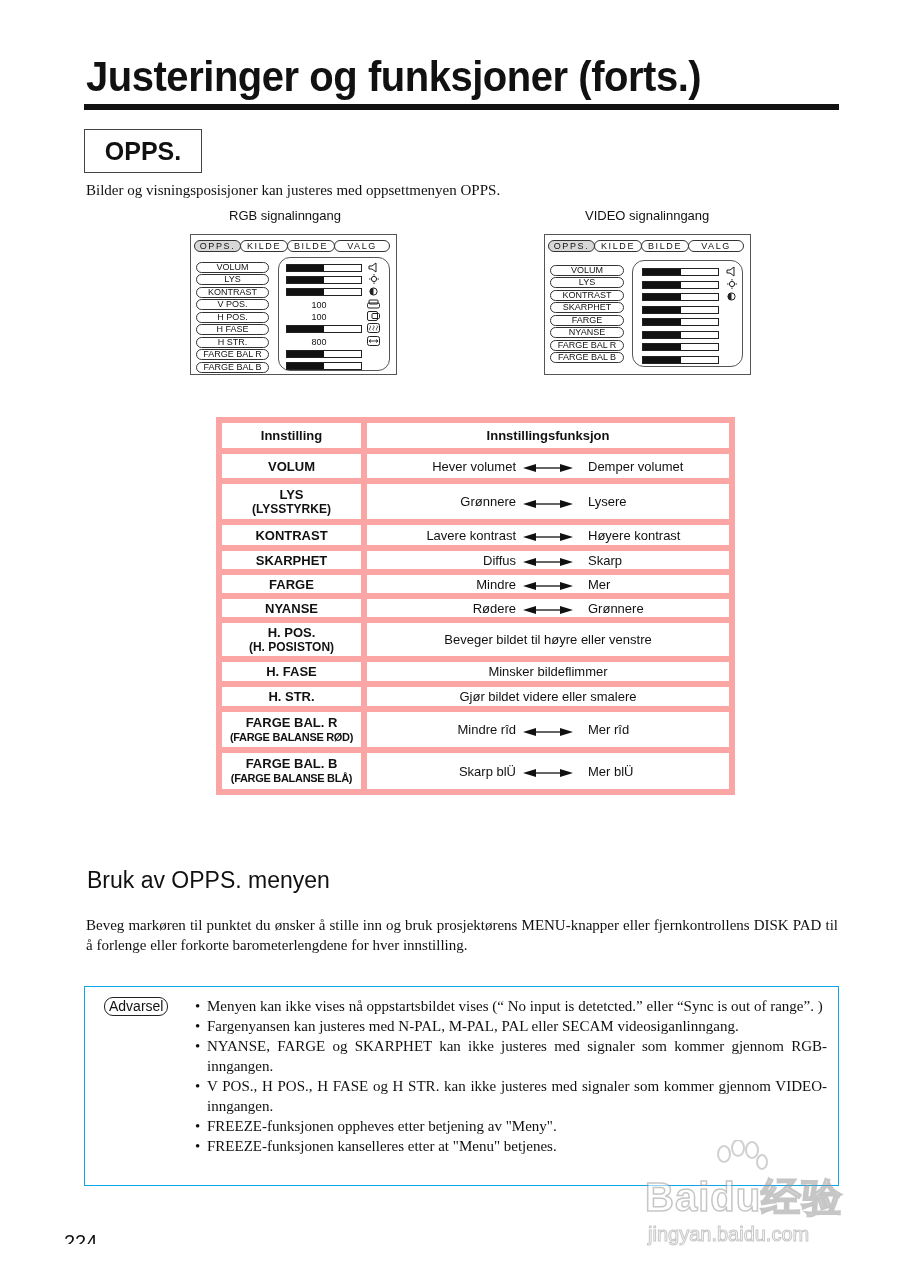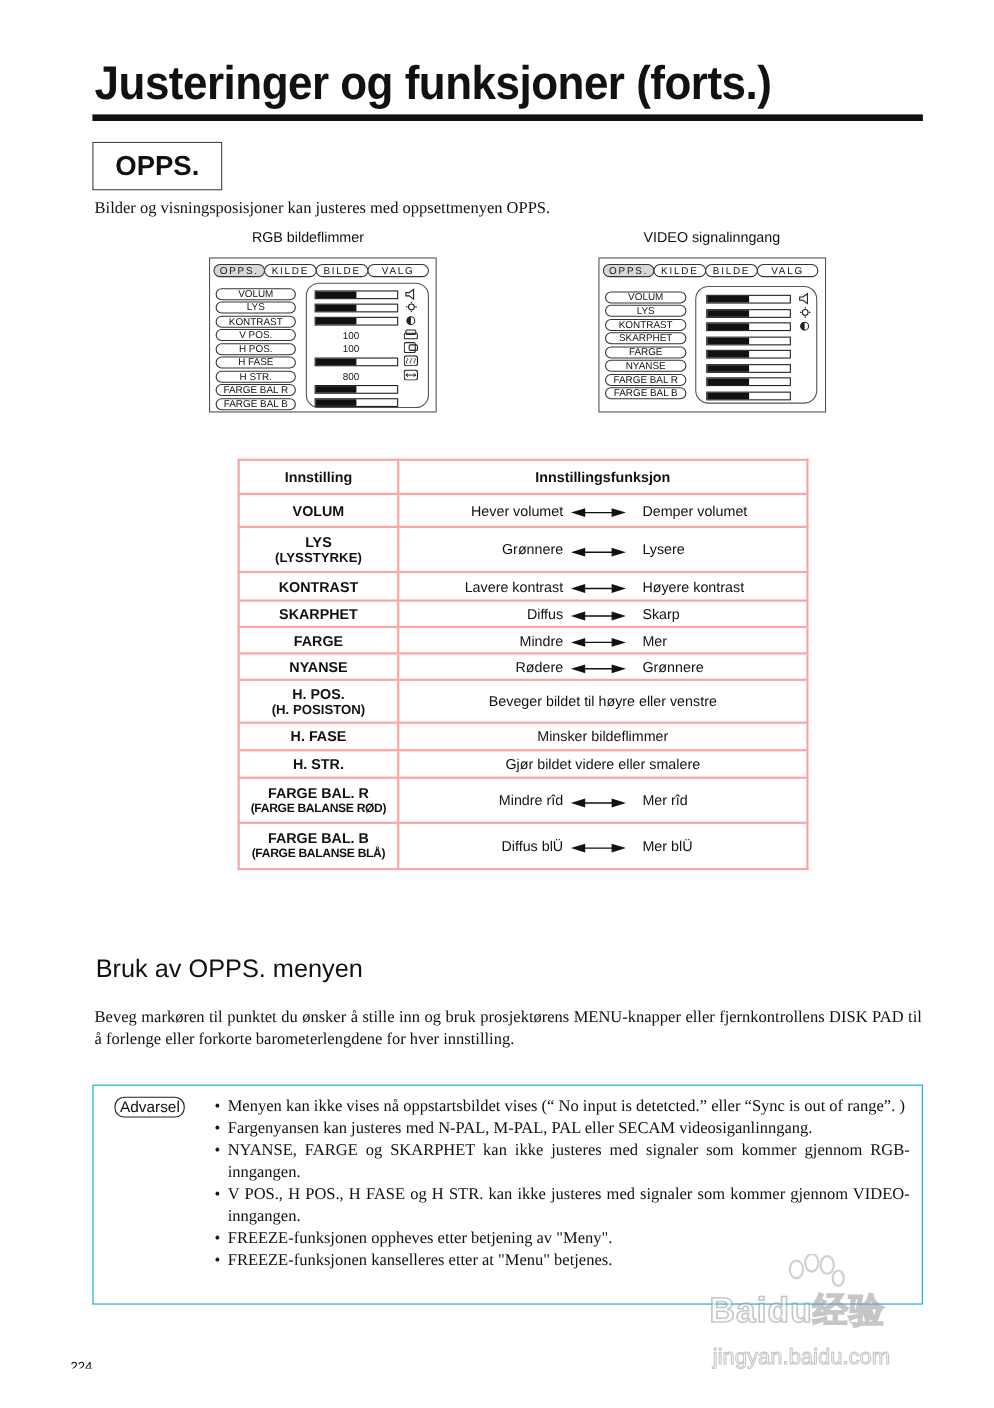--- a/index.html
+++ b/index.html
@@ -44,21 +44,21 @@
   .osd-values { position: absolute; border: 1px solid #555; border-radius: 12px; }
   .bar { position: absolute; height: 8px; border: 1px solid #222; background: #fff; }
   .bar-fill { height: 100%; background: #111; }
   .num { position: absolute; font-size: 9px; text-align: center; }
   .osd-icon { position: absolute; font-size: 10px; line-height: 10px; color: #222; }
 
   table.settings {
     position: absolute; left: 216px; top: 417px; width: 519px;
     border-collapse: collapse; font-family: "Liberation Sans", sans-serif; font-size: 13px;
   }
-  table.settings td, table.settings th { border: 2px solid #fca5a5; }
+  table.settings td, table.settings th { border: 6px solid #fca5a5; }
   table.settings th { font-weight: bold; height: 31px; font-size: 13px; }
   td.name { width: 145px; text-align: center; font-weight: bold; line-height: 15px; }
   td.name .sub { font-size: 12px; }
   td.name .sub.small { font-size: 11px; letter-spacing: -0.3px; }
   td.func { position: relative; }
   .func-pair { display: flex; align-items: center; }
   .func-left { width: 155px; text-align: right; padding-right: 6px; }
   .func-arrow { width: 52px; height: 10px; position: relative; }
   .func-right { padding-left: 14px; }
   .func-center { text-align: center; }
@@ -74,42 +74,42 @@
     position: absolute; left: 19px; top: 10px; height: 19px; padding: 0 4px;
     border: 1.2px solid #222; border-radius: 9px;
     font-family: "Liberation Sans", sans-serif; font-size: 14px; line-height: 17px;
   }
   .warn-list { position: absolute; left: 110px; top: 9px; width: 632px; font-size: 15px; line-height: 20px; list-style: none; }
   .warn-list li { padding-left: 12px; text-indent: -12px; text-align: justify; }
   .warn-list li::before { content: "\2022"; display: inline-block; width: 12px; text-indent: 0; }
 
   .page-number {
     position: absolute; left: 64px; top: 1230px; font-family: "Liberation Sans", sans-serif;
-    font-size: 12px; height: 14px; overflow: hidden; line-height: 24px;
+    font-size: 20px; height: 14px; overflow: hidden; line-height: 24px;
   }
   .watermark { position: absolute; left: 640px; top: 1140px; width: 215px; height: 130px; opacity: 0.55; }
   .wm-main {
     position: absolute; left: 5px; top: 30px; font-family: "Liberation Sans", sans-serif;
-    font-weight: bold; font-size: 32px; color: #fff; -webkit-text-stroke: 1.5px #999; letter-spacing: 1px;
+    font-weight: bold; font-size: 40px; color: #fff; -webkit-text-stroke: 1.5px #999; letter-spacing: 1px;
   }
   .wm-sub {
     position: absolute; left: 8px; top: 83px; font-family: "Liberation Sans", sans-serif;
     font-size: 20px; color: #fff; -webkit-text-stroke: 1px #999;
   }
   .wm-paw { position: absolute; left: 70px; top: 0; width: 60px; height: 45px; }
 </style>
 </head>
 <body>
 
 <div class="page-title">Justeringer og funksjoner (forts.)</div>
 <div class="title-rule"></div>
 <div class="section-box">OPPS.</div>
 <div class="intro">Bilder og visningsposisjoner kan justeres med oppsettmenyen  OPPS.</div>
 
-<div class="panel-caption" style="left:229px; top:208px;">RGB bildeflimmer</div>
+<div class="panel-caption" style="left:229px; top:208px;">RGB signalinngang</div>
 <div class="osd" id="osd-rgb" style="left:190px; top:234px; width:207px; height:141px;">
   <div class="osd-tabs">
     <div class="osd-tab active" style="width:47px;">OPPS.</div>
     <div class="osd-tab" style="width:48px;">KILDE</div>
     <div class="osd-tab" style="width:48px;">BILDE</div>
     <div class="osd-tab" style="width:56px;">VALG</div>
   </div>
   <div class="osd-labels" style="top:27px; width:73px;">
     <div class="osd-label">VOLUM</div>
     <div class="osd-label">LYS</div>
@@ -398,21 +398,21 @@
           </div>
         </td>
       </tr>
       <tr style="height: 42px;">
         <td class="name">
           <div>FARGE BAL.  B</div>
           <div class="sub small">(FARGE BALANSE BLÅ)</div>
         </td>
         <td class="func">
           <div class="func-pair">
-            <div class="func-left">Diffus blÜ</div>
+            <div class="func-left">Skarp blÜ</div>
             <div class="func-arrow"><svg width="52" height="10" viewBox="0 0 52 10">
                 <path d="M12 5h28" stroke="#111" stroke-width="1.3"></path>
                 <path d="M1 5l13-4v8z" fill="#111"></path>
                 <path d="M51 5l-13-4v8z" fill="#111"></path>
               </svg></div>
             <div class="func-right">Mer blÜ</div>
           </div>
         </td>
       </tr>
     </tbody>

